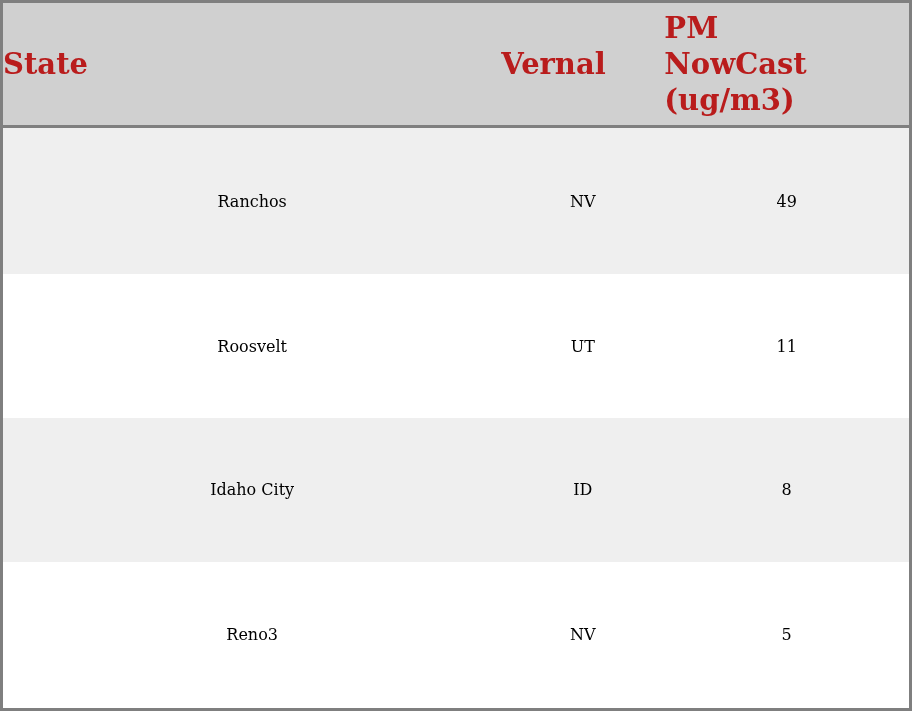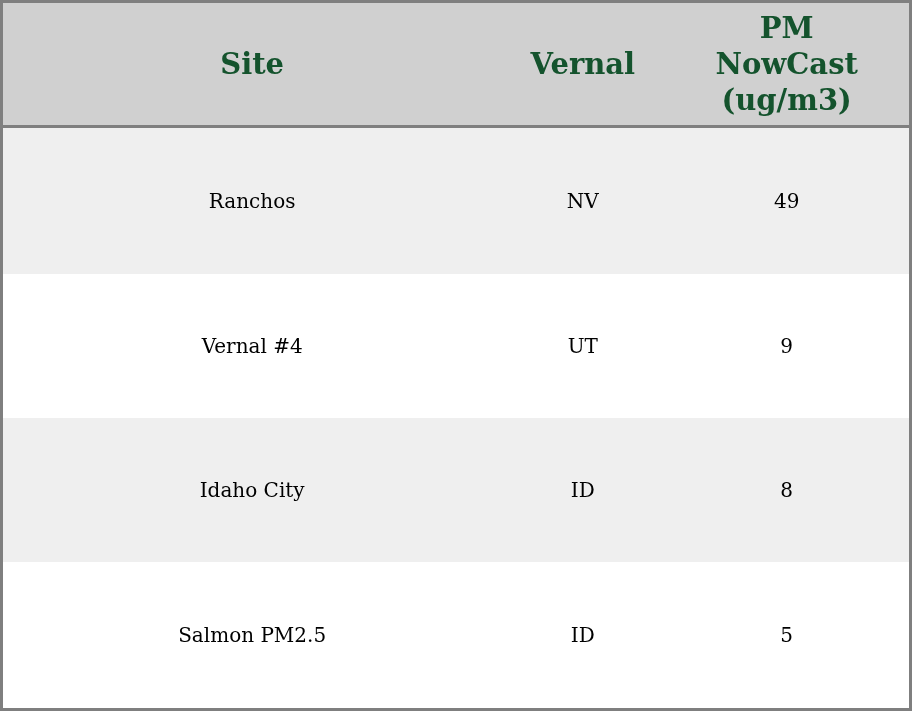--- a/index.html
+++ b/index.html
@@ -18,72 +18,72 @@
     height: 711px;
     border-collapse: collapse;
     table-layout: fixed;
     border: 3px solid #7f7f7f;
   }
   table.aq-table thead th {
     background: #d0d0d0;
     border-bottom: 3px solid #7f7f7f;
     font-weight: bold;
     font-size: 29px;
-    color: #14532d;
-    text-align: center;
+    color: #b91c1c;
+    text-align: left;
     vertical-align: middle;
     height: 122px;
     padding: 0;
     line-height: 1.25;
   }
   th.col-site  { width: 55%; }
   th.col-state { width: 18%; }
   th.col-pm    { width: 27%; }
   th.col-pm .wrap-constrain {
     display: inline-block;
     max-width: 170px;
   }
   table.aq-table tbody td {
-    font-size: 20px;
+    font-size: 16px;
     color: #000000;
     text-align: center;
     vertical-align: middle;
     height: 57px;
     padding: 0;
   }
   table.aq-table tbody tr:nth-child(odd)  { background: #efefef; }
   table.aq-table tbody tr:nth-child(even) { background: #ffffff; }
 </style>
 </head>
 <body>
 
 <table class="aq-table">
   <thead>
     <tr>
-      <th class="col-site">Site</th>
+      <th class="col-site">State</th>
       <th class="col-state">Vernal</th>
       <th class="col-pm"><span class="wrap-constrain">PM NowCast (ug/m3)</span></th>
     </tr>
   </thead>
   <tbody id="table-body">
 
   <tr>
         <td>Ranchos</td>
         <td>NV</td>
         <td>49</td>
       </tr>
       <tr>
-        <td>Vernal #4</td>
+        <td>Roosvelt</td>
         <td>UT</td>
-        <td>9</td>
+        <td>11</td>
       </tr>
       <tr>
         <td>Idaho City</td>
         <td>ID</td>
         <td>8</td>
       </tr>
       <tr>
-        <td>Salmon PM2.5</td>
-        <td>ID</td>
+        <td>Reno3</td>
+        <td>NV</td>
         <td>5</td>
       </tr>
     </tbody>
 </table>
 
 </body></html>

